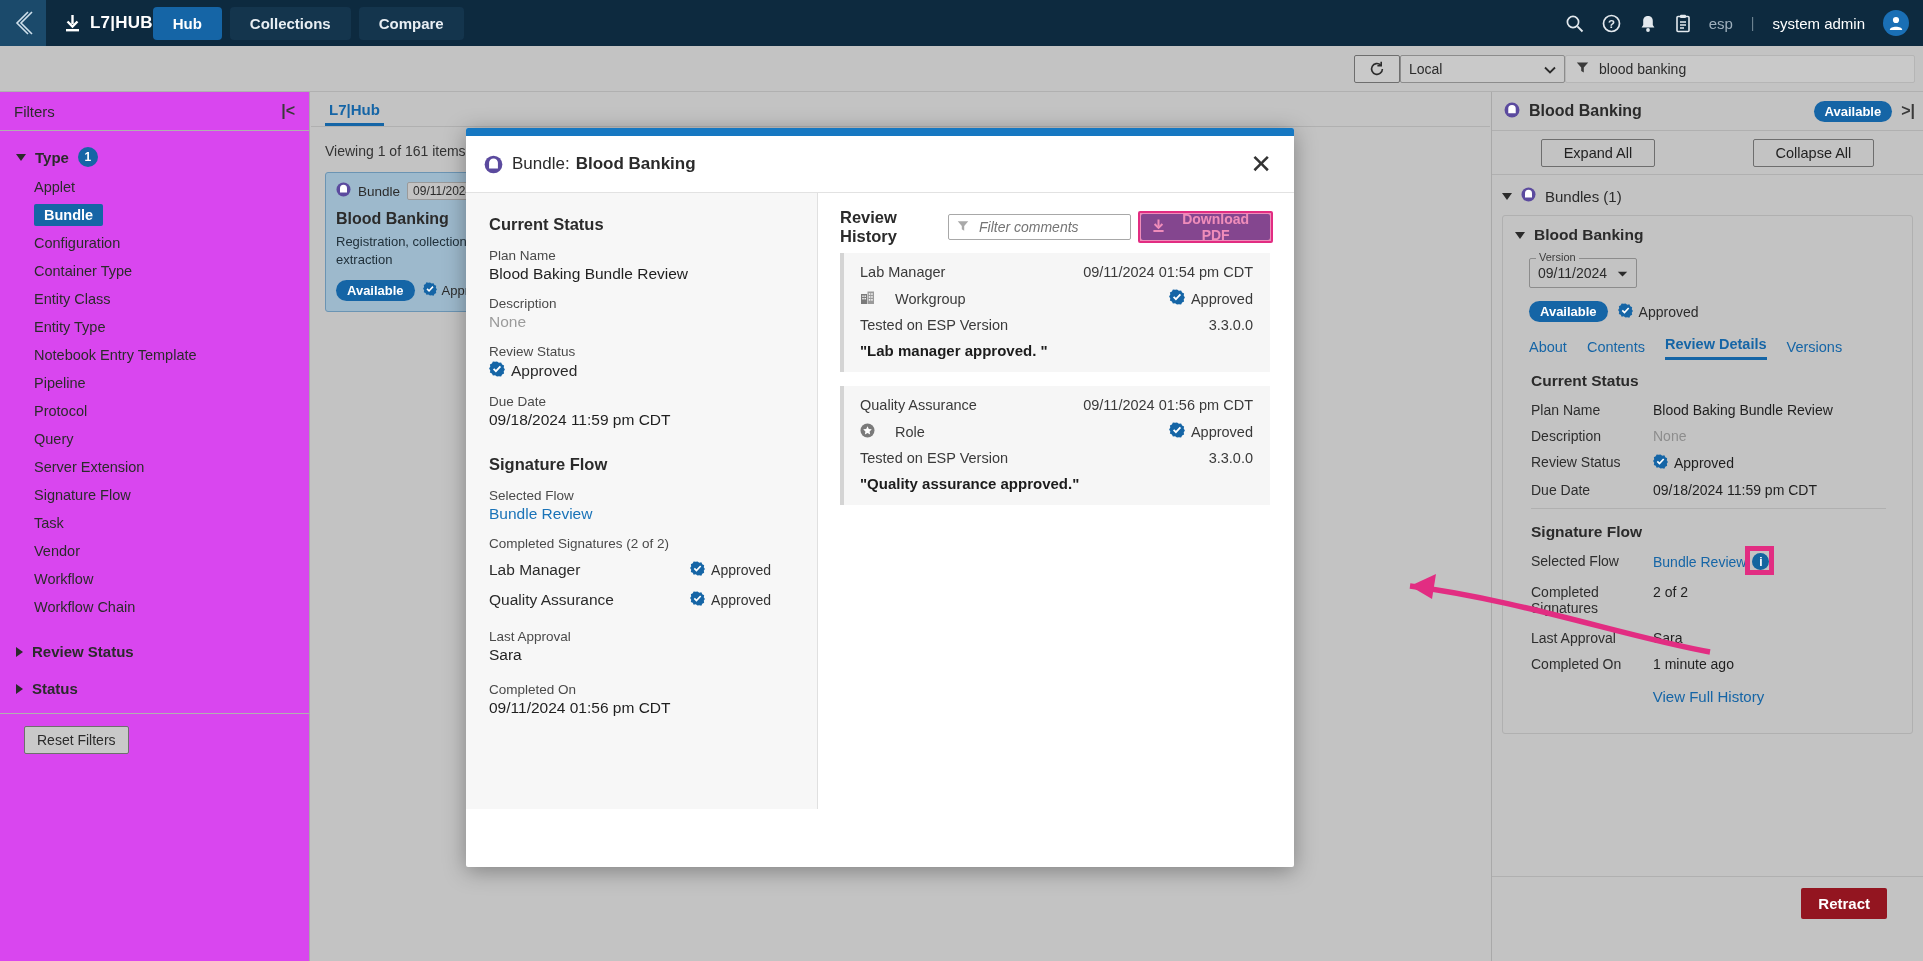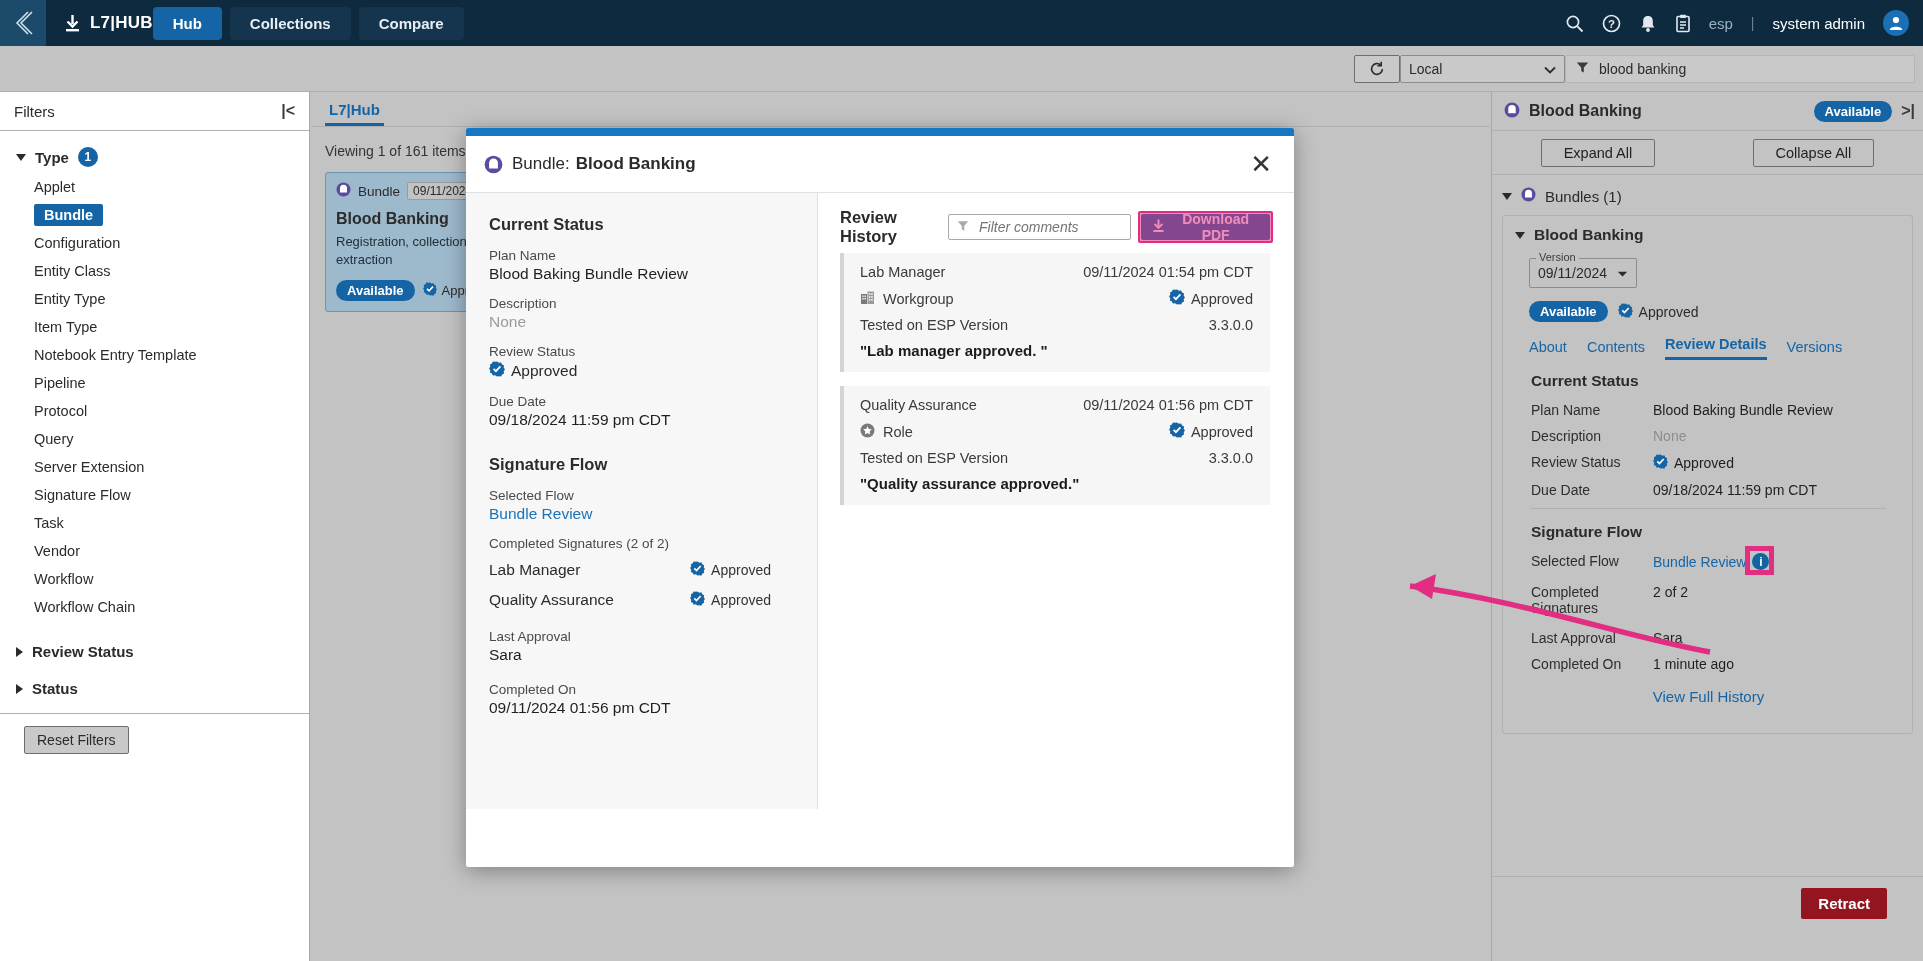--- a/index.html
+++ b/index.html
@@ -29,21 +29,21 @@
   .avatar{width:26px;height:26px;border-radius:50%;background:#1a6fb5;display:flex;align-items:center;justify-content:center;cursor:pointer;}
 
   
   .subbar{position:absolute;left:0;top:46px;width:1923px;height:46px;background:#c3c3c3;border-bottom:1px solid #b0b0b0;display:flex;align-items:center;justify-content:flex-end;padding-right:8px;gap:0;box-sizing:border-box;}
   .refresh-btn{width:44px;height:26px;border:1px solid #6e6e6e;background:#c9c9c9;display:flex;align-items:center;justify-content:center;cursor:pointer;border-radius:2px;}
   .scope-select{width:165px;height:28px;border:1px solid #8c8c8c;background:#c9c9c9;display:flex;align-items:center;padding:0 8px;box-sizing:border-box;font-size:14px;cursor:pointer;border-radius:2px;}
   .scope-select .caret{margin-left:auto;}
   .search-box{width:350px;height:28px;border:1px solid #b5b5b5;background:#c9c9c9;display:flex;align-items:center;gap:10px;padding:0 10px;box-sizing:border-box;font-size:14px;cursor:text;border-radius:2px;}
 
   
-  .filters{position:absolute;left:0;top:92px;width:310px;height:869px;background:#ffffff;border-right:1px solid #a9a9a9;box-sizing:border-box;}
+  .filters{position:absolute;left:0;top:92px;width:310px;height:869px;background:#d946ef;border-right:1px solid #a9a9a9;box-sizing:border-box;}
   .filters-head{height:38px;display:flex;align-items:center;padding:0 14px;border-bottom:1px solid #b0b0b0;}
   .filters-head .ttl{font-size:15px;}
   .filters-head .collapse{margin-left:auto;font-size:16px;color:#3a3a3a;cursor:pointer;font-weight:bold;}
   .fgroup{padding:12px 0 0 0;}
   .fgroup-head{display:flex;align-items:center;gap:9px;padding:4px 14px 6px 16px;cursor:pointer;}
   .tri-d{width:0;height:0;border-left:5px solid transparent;border-right:5px solid transparent;border-top:7px solid #2b2b2b;}
   .tri-r{width:0;height:0;border-top:5px solid transparent;border-bottom:5px solid transparent;border-left:7px solid #2b2b2b;}
   .fgroup-head .lbl{font-size:15px;font-weight:bold;}
   .badge-count{min-width:20px;height:20px;border-radius:10px;background:#1565a6;color:#fff;font-size:12px;font-weight:bold;display:flex;align-items:center;justify-content:center;padding:0 6px;box-sizing:border-box;}
   .fitem{padding:6px 14px 6px 34px;font-size:14.5px;cursor:pointer;}
@@ -95,21 +95,21 @@
   .rh-tools{margin-left:auto;display:flex;align-items:center;gap:10px;}
   .filter-inp{width:202px;height:26px;border:1px solid #a8a8a8;background:#fff;display:flex;align-items:center;gap:8px;padding:0 8px;box-sizing:border-box;border-radius:2px;cursor:text;}
   .filter-inp input{border:0;outline:0;font-family:inherit;font-size:14px;font-style:italic;color:#6f6f6f;background:transparent;width:100%;}
   .pdf-btn{position:relative;height:26px;background:#13659f;color:#fff;border:0;border-radius:2px;font-family:inherit;font-size:14px;font-weight:bold;display:flex;align-items:center;gap:7px;padding:0 11px;cursor:pointer;}
   .pdf-hl{position:absolute;left:-3px;top:-3px;right:-3px;bottom:-3px;background:rgba(226,45,130,.55);border:2px solid #e22d82;border-radius:2px;pointer-events:none;}
   .entry{background:#f6f6f6;border-left:4px solid #d4d4d4;margin-top:10px;padding:11px 17px 13px 16px;}
   .e-line{display:flex;align-items:center;margin-bottom:9px;}
   .e-line .l{font-size:14.5px;color:#3a3a3a;}
   .e-line .r{margin-left:auto;font-size:14.5px;color:#3a3a3a;}
   .e-line .r.appr{display:flex;align-items:center;gap:6px;}
-  .e-line .l.ic{display:flex;align-items:center;gap:8px;}
+  .e-line .l.ic{display:flex;align-items:center;gap:20px;}
   .e-quote{font-size:15px;font-weight:bold;margin-top:4px;color:#1c1c1c;}
   .modal-foot{height:58px;border-top:1px solid #e2e2e2;display:flex;align-items:center;justify-content:flex-end;padding-right:22px;box-sizing:border-box;}
   .done-btn{border:1px solid #8d8d8d;background:#efefef;font-size:15px;padding:5px 16px;border-radius:2px;cursor:pointer;font-family:inherit;color:#222;}
 
   
   .rightp{position:absolute;left:1491px;top:92px;width:432px;height:869px;background:#c3c3c3;border-left:1px solid #a9a9a9;box-sizing:border-box;}
   .rp-head{height:39px;display:flex;align-items:center;gap:9px;padding:0 8px 0 12px;border-bottom:1px solid #b0b0b0;box-sizing:border-box;}
   .rp-head .nm{font-size:16px;font-weight:bold;}
   .rp-head .sp{margin-left:auto;}
   .rp-expand{height:43px;display:flex;align-items:center;justify-content:space-around;border-bottom:1px solid #b0b0b0;}
@@ -241,23 +241,23 @@
       <div class="fgroup-head">
         <span class="tri-d"></span>
         <span class="lbl">Type</span>
         <span class="badge-count">1</span>
       </div>
       <div class="fitem">Applet</div>
       <div class="fitem-wrap">
         <div class="fitem sel">Bundle</div>
       </div>
       <div class="fitem">Configuration</div>
+      <div class="fitem">Container Type</div>
       <div class="fitem">Entity Class</div>
       <div class="fitem">Entity Type</div>
-      <div class="fitem">Item Type</div>
       <div class="fitem">Notebook Entry Template</div>
       <div class="fitem">Pipeline</div>
       <div class="fitem">Protocol</div>
       <div class="fitem">Query</div>
       <div class="fitem">Server Extension</div>
       <div class="fitem">Signature Flow</div>
       <div class="fitem">Task</div>
       <div class="fitem">Vendor</div>
       <div class="fitem">Workflow</div>
       <div class="fitem">Workflow Chain</div>

